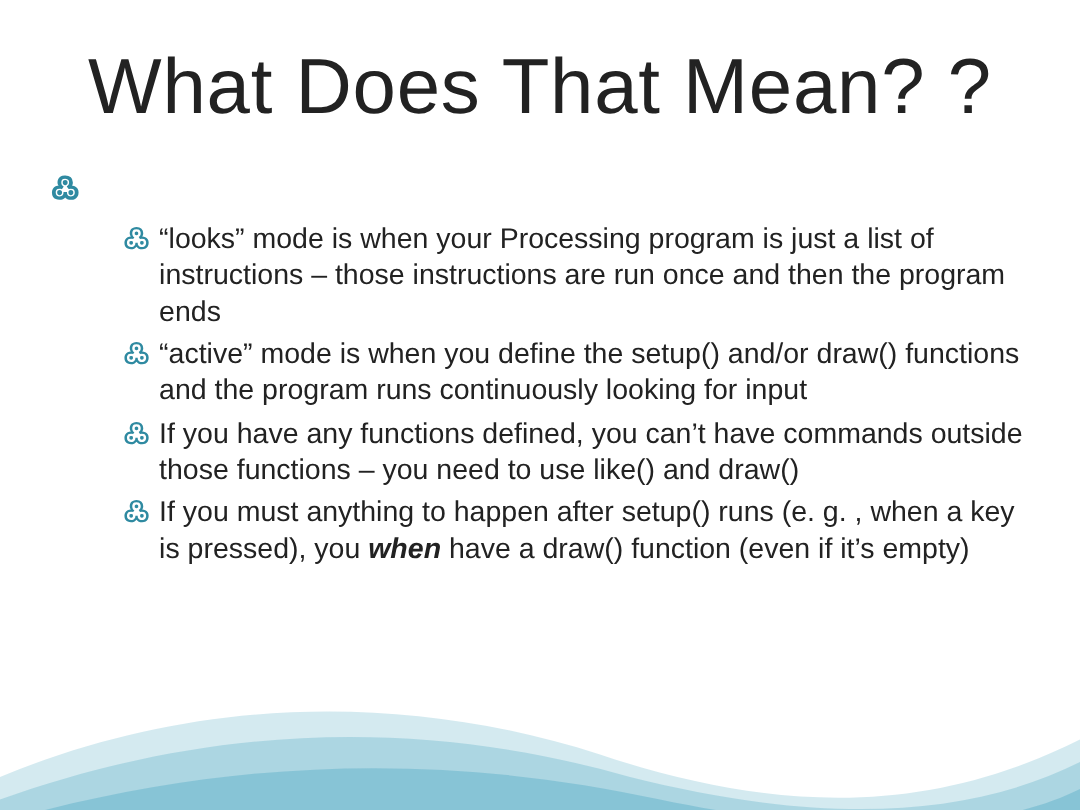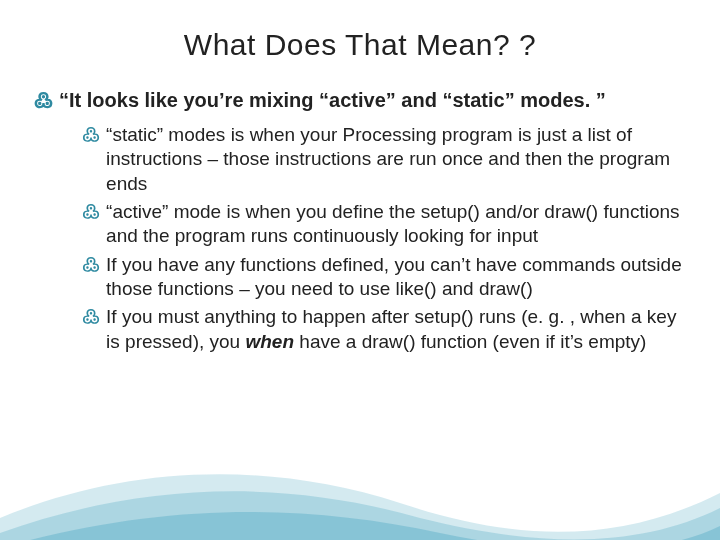--- a/index.html
+++ b/index.html
@@ -13,21 +13,21 @@
     overflow: hidden;
   }
   .slide {
     position: relative;
     width: 720px;
     height: 540px;
     box-sizing: border-box;
   }
   .title {
     text-align: center;
-    font-size: 30px;
+    font-size: 52px;
     font-weight: 400;
     margin-top: 28px;
     margin-bottom: 26px;
     color: #222;
     letter-spacing: 0.5px;
   }
   .content {
     padding: 0 34px 0 34px;
   }
   .lvl1 {
@@ -88,28 +88,27 @@
 <body>
 
 <div class="slide">
 
   <div class="title">What Does That Mean? ?</div>
 
   <div class="content">
 
     <div class="lvl1">
       <span class="bullet">߷</span>
-      <span class="text">“It looks like you’re mixing “active” and “static” modes. ”</span>
     </div>
 
     <div class="sublist">
 
       <div class="lvl2">
         <span class="bullet">߷</span>
-        <span class="text">“static” modes is when your Processing program is just a list of instructions – those instructions are run once and then the program ends</span>
+        <span class="text">“looks” mode is when your Processing program is just a list of instructions – those instructions are run once and then the program ends</span>
       </div>
 
       <div class="lvl2">
         <span class="bullet">߷</span>
         <span class="text">“active” mode is when you define the setup() and/or draw() functions and the program runs continuously looking for input</span>
       </div>
 
       <div class="lvl2">
         <span class="bullet">߷</span>
         <span class="text">If you have any functions defined, you can’t have commands outside those functions – you need to use like() and draw()</span>

